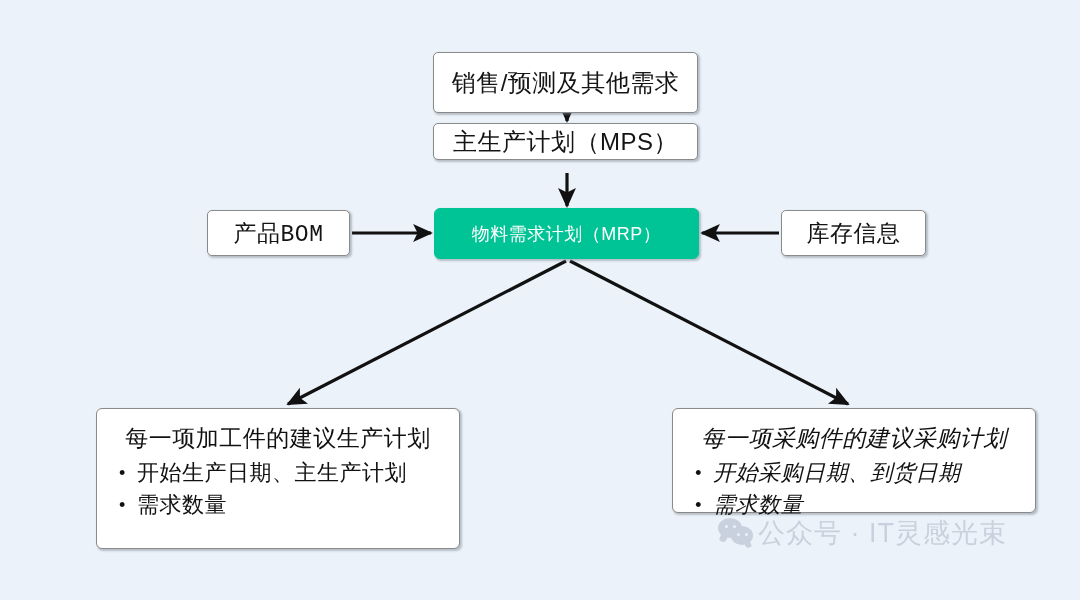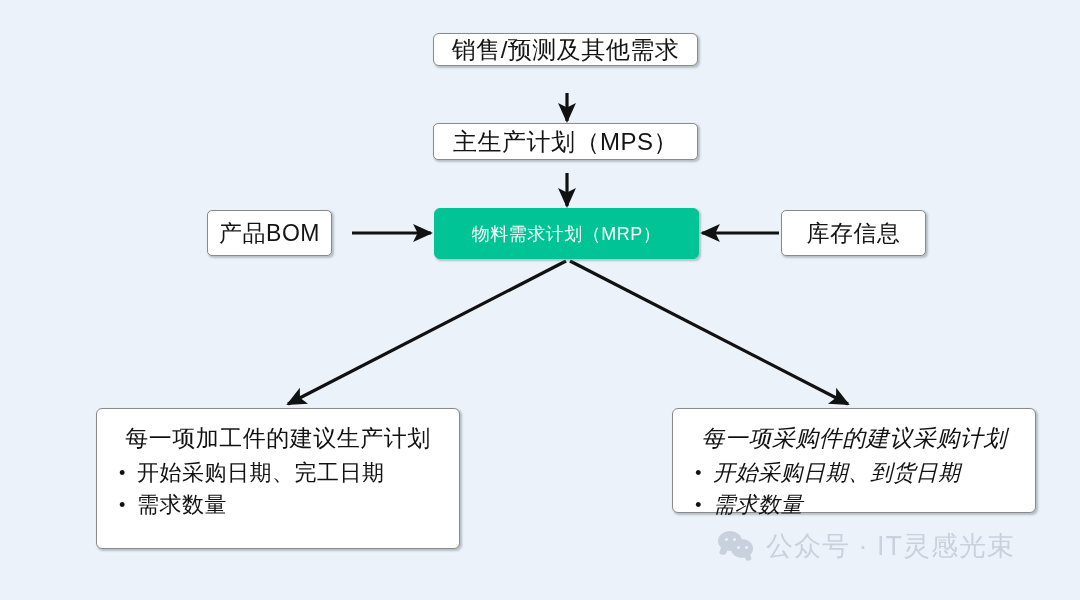--- a/index.html
+++ b/index.html
@@ -48,45 +48,45 @@
 
   .node-accent {
     background: #00c495;
     border: 1px solid #00c495;
     color: #ffffff;
   }
 
   
   #node-demand {
     left: 433px;
-    top: 33px;
+    top: 52px;
     width: 265px;
-    height: 33px;
-    border-radius: 6px;
+    height: 61px;
   }
   #node-mps {
     left: 433px;
     top: 123px;
     width: 265px;
     height: 37px;
   }
   #node-mrp {
     left: 434px;
     top: 208px;
     width: 265px;
     height: 51px;
     border-radius: 6px;
     font-size: 18px;
   }
   #node-bom {
     left: 207px;
     top: 210px;
-    width: 125px;
+    width: 143px;
     height: 46px;
     font-size: 23px;
+    font-family: Liberation Mono, monospace;
   }
   #node-inventory {
     left: 781px;
     top: 210px;
     width: 145px;
     height: 46px;
     font-size: 23px;
   }
 
   .node-block {
@@ -141,24 +141,24 @@
     position: absolute;
     left: 4px;
     top: 0;
     font-size: 18px;
   }
 
   
   #watermark {
     position: absolute;
     left: 718px;
-    top: 528px;
+    top: 515px;
     display: flex;
     align-items: center;
-    gap: 10px;
+    gap: 2px;
     opacity: 0.62;
     pointer-events: none;
   }
   #watermark .wm-text {
     font-size: 27px;
     color: #b4bdcc;
     letter-spacing: 1px;
     white-space: nowrap;
   }
   #wechat-icon {
@@ -260,21 +260,21 @@
     <span>产品BOM</span>
   </div>
 
   <div class="node" id="node-inventory">
     <span>库存信息</span>
   </div>
 
   <div class="node-block" id="node-production">
     <div class="block-title">每一项加工件的建议生产计划</div>
     <ul class="block-list">
-      <li>开始采购日期、完工日期</li>
+      <li>开始生产日期、主生产计划</li>
       <li>需求数量</li>
     </ul>
   </div>
 
   <div class="node-block" id="node-purchase">
     <div class="block-title">每一项采购件的建议采购计划</div>
     <ul class="block-list">
       <li>开始采购日期、到货日期</li>
       <li>需求数量</li>
     </ul>

